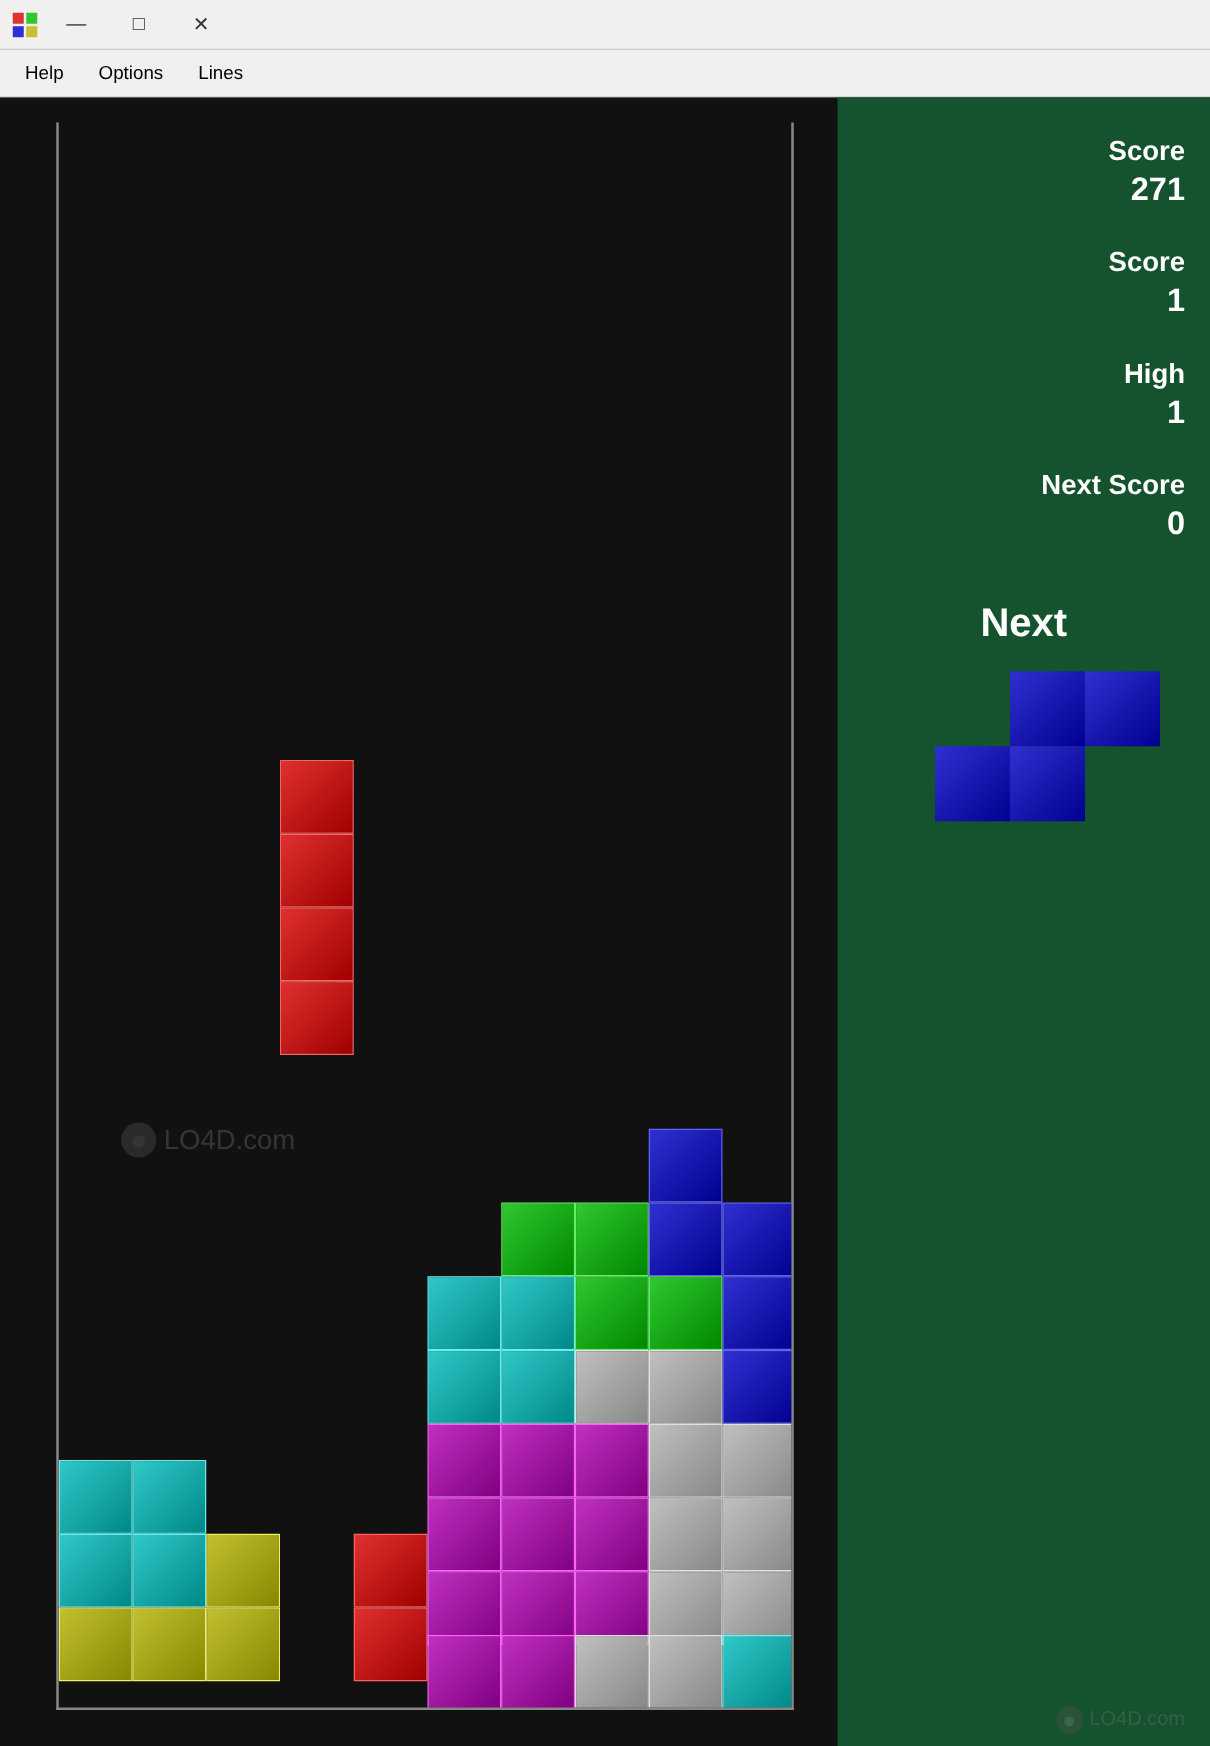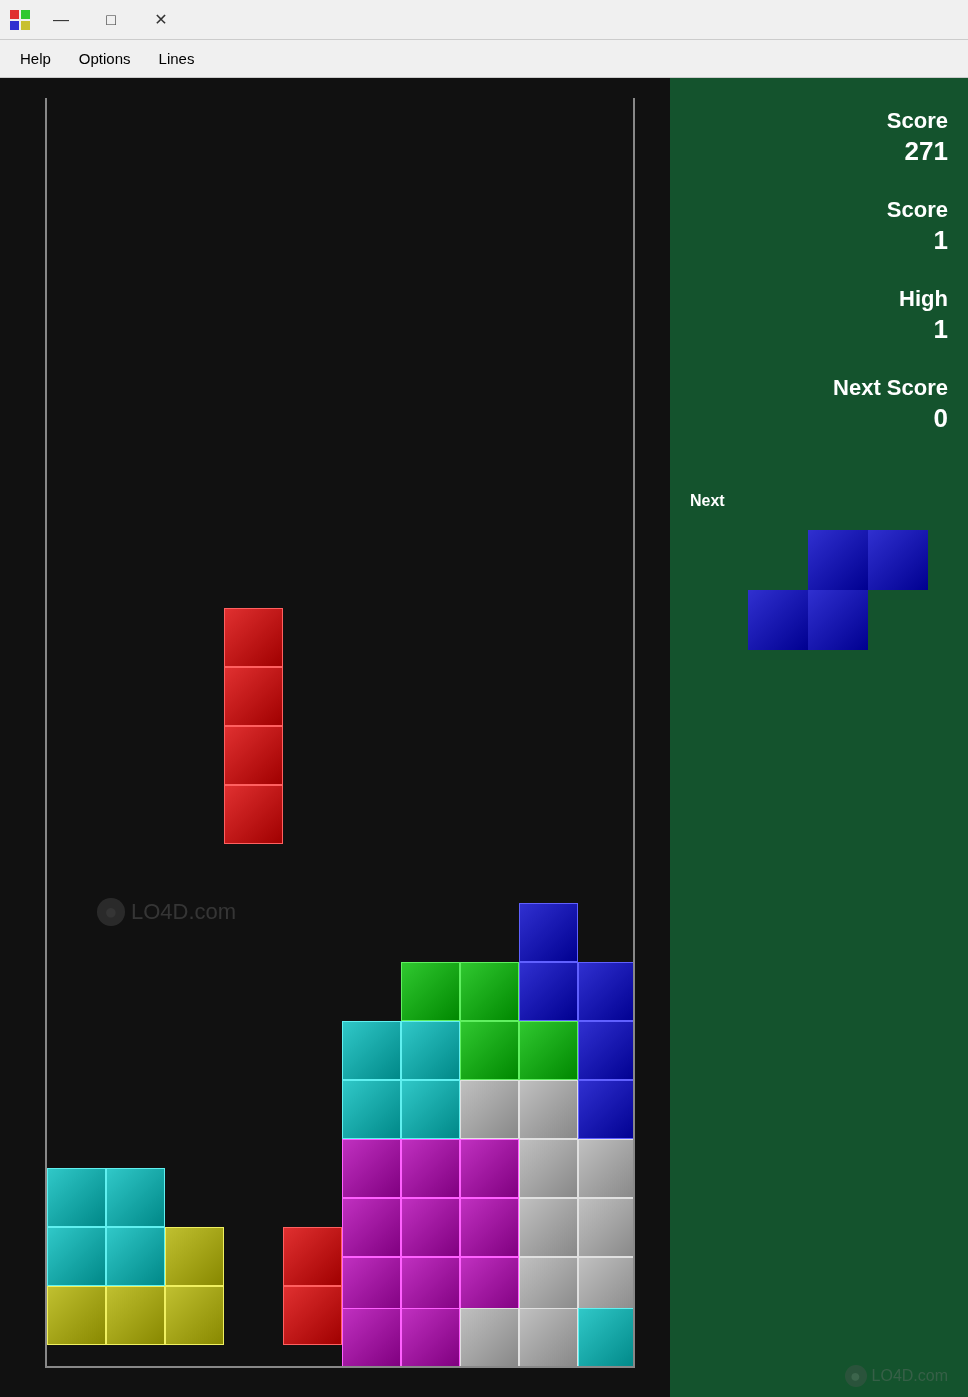--- a/index.html
+++ b/index.html
@@ -127,26 +127,26 @@
       margin-bottom: 2px;
     }
     .stat-value {
       font-size: 26px;
       font-weight: bold;
       color: #ffffff;
       text-align: right;
       margin-bottom: 30px;
     }
     .next-label {
-      font-size: 16px;
+      font-size: 32px;
       font-weight: bold;
       color: #ffffff;
-      text-align: left;
+      text-align: center;
       margin-bottom: 20px;
-      margin-top: 28px;
+      margin-top: 16px;
       width: 100%;
     }
     .next-piece-container {
       width: 200px;
       height: 130px;
       position: relative;
     }
     .next-cell {
       position: absolute;
       width: 60px;

